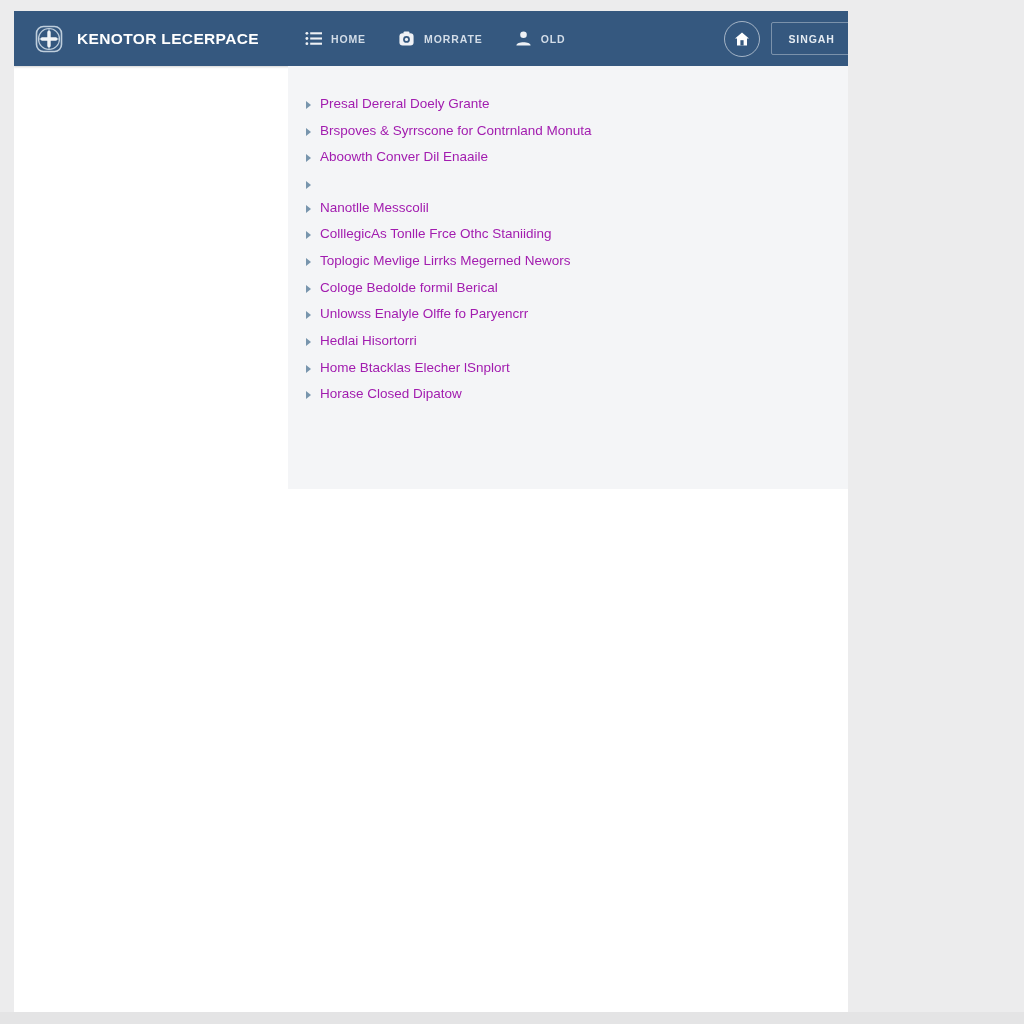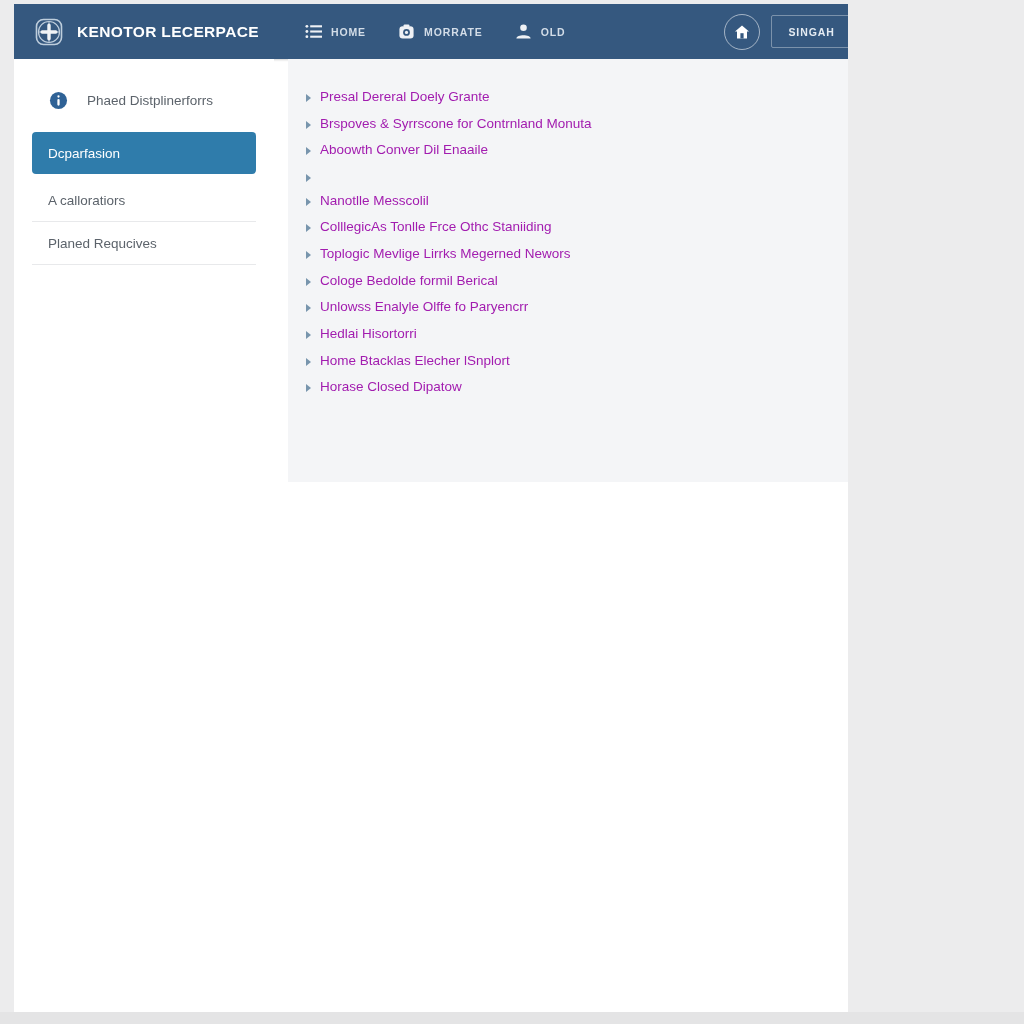--- a/index.html
+++ b/index.html
@@ -9,21 +9,21 @@
     width: 1024px;
     height: 1024px;
     overflow: hidden;
     font-family: "Liberation Sans", sans-serif;
     background: #ececed;
   }
 
   #app {
     position: absolute;
     left: 14px;
-    top: 4px;
+    top: 11px;
     width: 834px;
     height: 1012px;
     background: #ffffff;
     overflow: hidden;
   }
 
   
   .header {
     position: absolute;
     left: 0; top: 0;
@@ -281,37 +281,20 @@
           <path d="M8 1.8 L15 7.8 L13 7.8 L13 14.3 L3 14.3 L3 7.8 L1 7.8 Z" fill="#ffffff"></path>
           <rect x="6.5" y="9.4" width="3" height="4.9" fill="#35587f"></rect>
         </svg>
       </div>
 
       <div class="pill-btn">P0ORECALS</div>
 
     </div>
   </div>
 
-  <div class="sidebar">
-
-    <div class="sidebar-head">
-      <svg class="info-icon" viewBox="0 0 20 20">
-        <circle cx="10" cy="10" r="9" fill="#2f6296"></circle>
-        <rect x="8.8" y="4.6" width="2.4" height="2.4" rx="1.2" fill="#ffffff"></rect>
-        <rect x="8.8" y="8.4" width="2.4" height="7" rx="1.2" fill="#ffffff"></rect>
-      </svg>
-      <span class="sidebar-head-label">Phaed Distplinerforrs</span>
-    </div>
-
-    <div class="side-item active">Dcparfasion</div>
-    <div class="side-spacer"></div>
-    <div class="side-item">A calloratiors</div>
-    <div class="side-item">Planed Requcives</div>
-
-  </div>
 
   <div class="main">
     <ul class="dir-list">
       <li class="dir-item">
         <span class="dir-caret"></span>
         <span class="dir-label">Presal Dereral Doely Grante</span>
       </li>
       <li class="dir-item">
         <span class="dir-caret"></span>
         <span class="dir-label">Brspoves &amp; Syrrscone for Contrnland Monuta</span>

